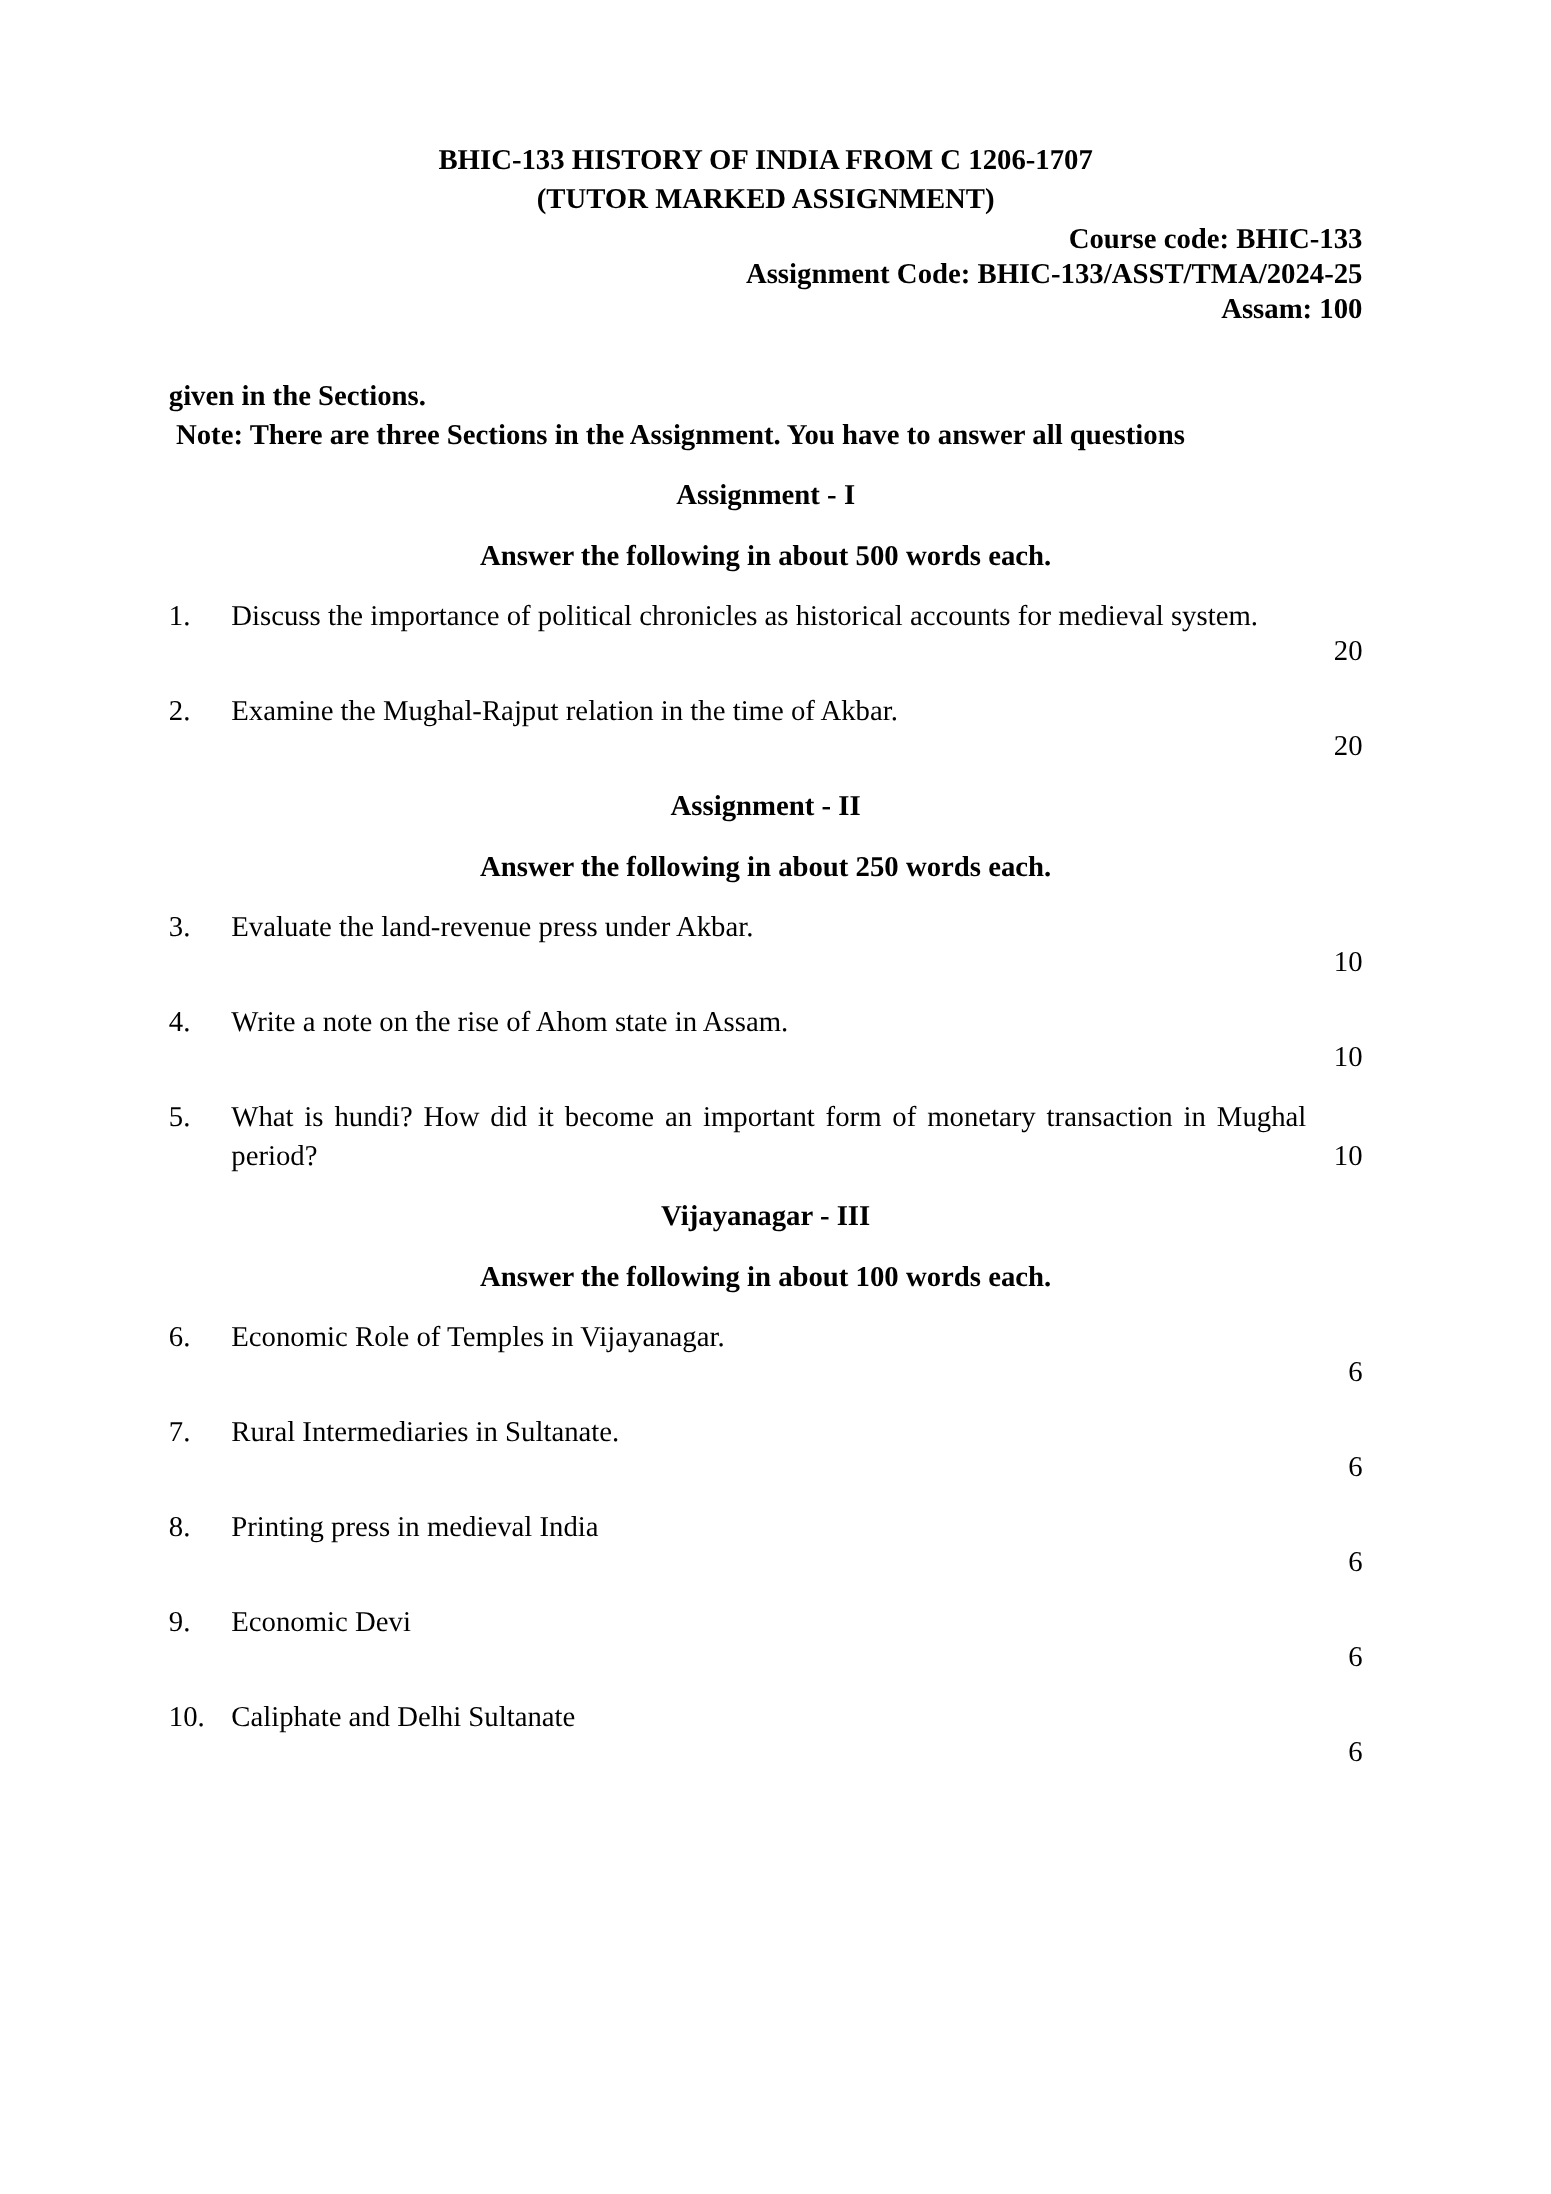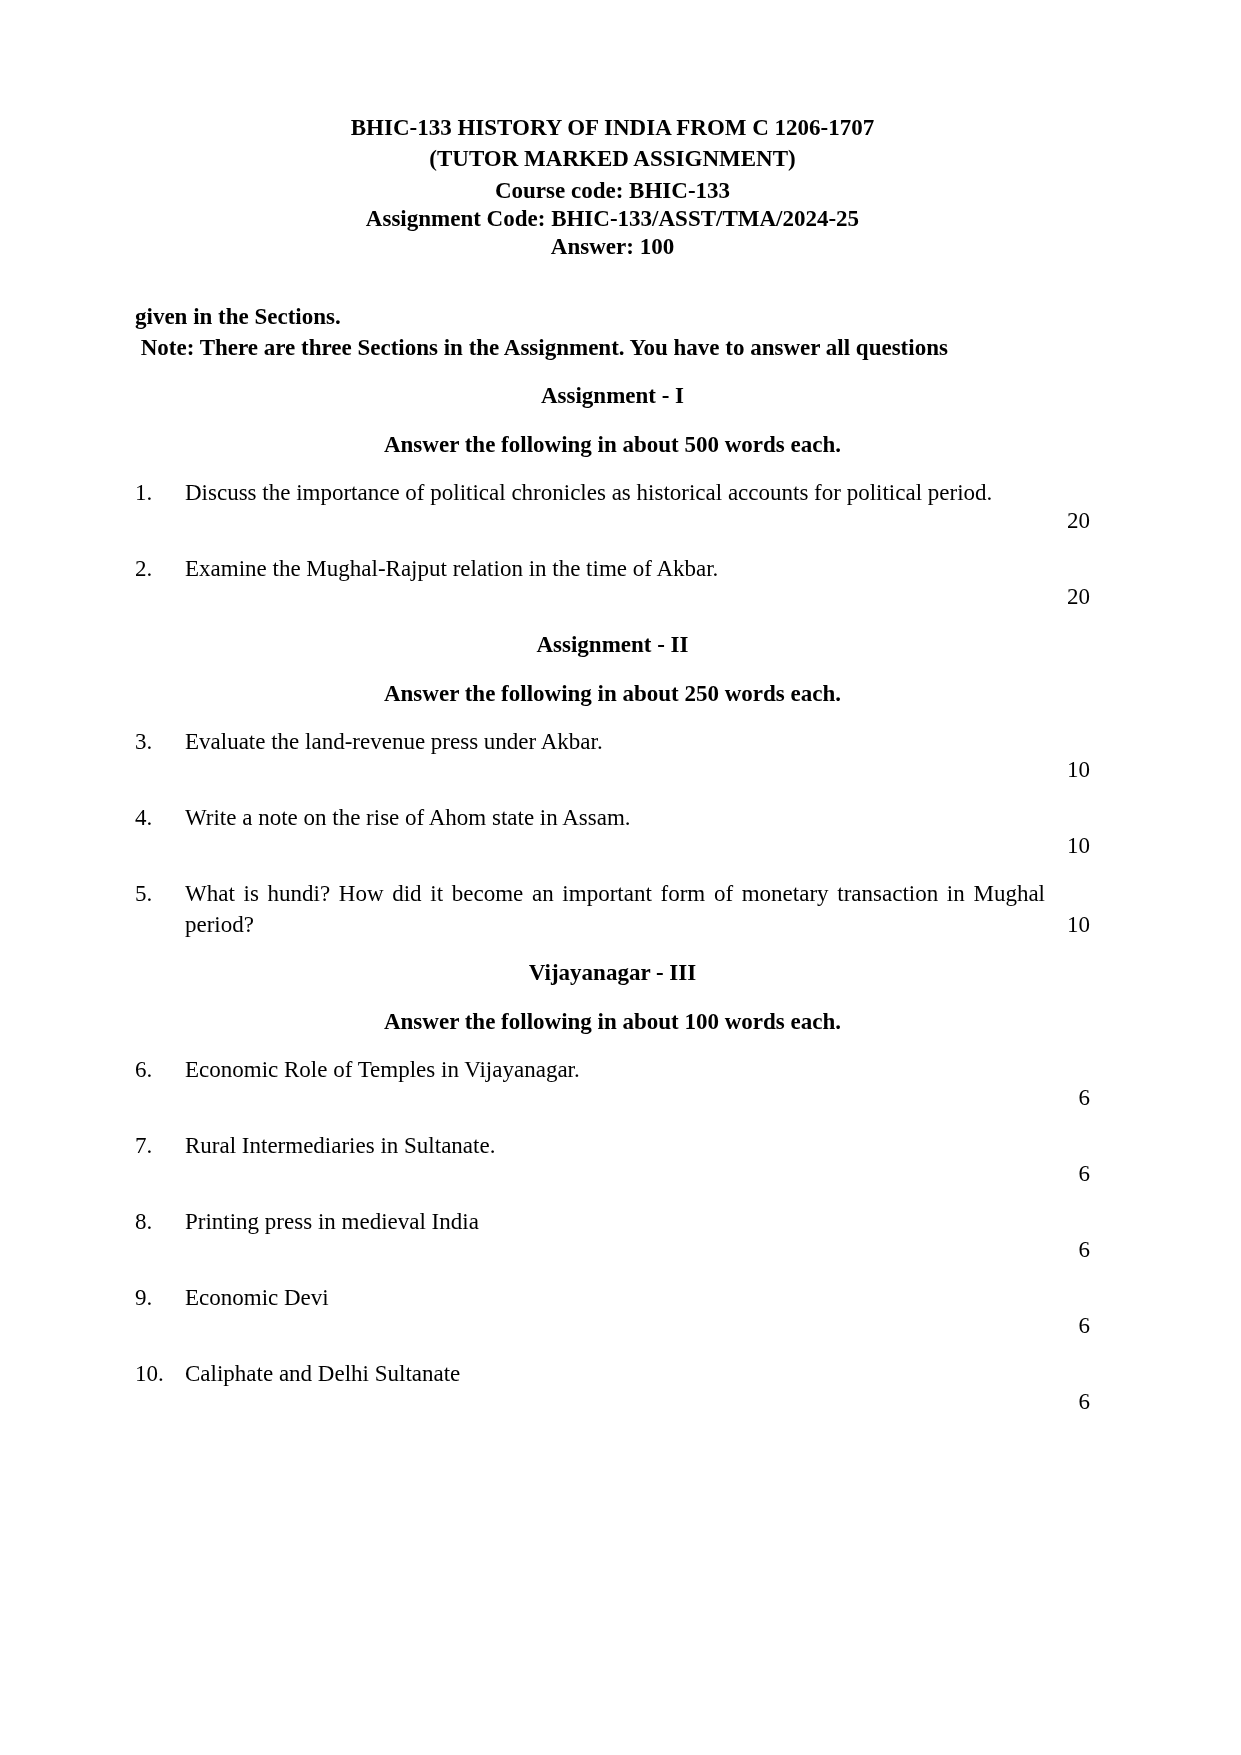--- a/index.html
+++ b/index.html
@@ -19,21 +19,21 @@
     box-sizing: border-box;
     padding: 112px 151px 0 135px;
     overflow: hidden;
   }
   .doc-title {
     text-align: center;
     font-weight: bold;
     margin: 0;
   }
   .meta-block {
-    text-align: center;
+    text-align: right;
     font-weight: bold;
     line-height: 28px;
     margin: 3px 0 0 0;
   }
   .note {
     font-weight: bold;
     margin: 40px 0 0 0;
   }
   .note .note-line {
     white-space: pre-wrap;
@@ -81,34 +81,34 @@
 <body>
 
 <div class="page">
 
   <div class="doc-title">BHIC-133 HISTORY OF INDIA FROM C 1206-1707</div>
   <div class="doc-title">(TUTOR MARKED ASSIGNMENT)</div>
 
   <div class="meta-block">
     <div>Course code: BHIC-133</div>
     <div>Assignment Code: BHIC-133/ASST/TMA/2024-25</div>
-    <div>Answer: 100</div>
+    <div>Assam: 100</div>
   </div>
 
   <div class="note">
     <div class="note-line">given in the Sections.</div>
     <div class="note-line"> Note: There are three Sections in the Assignment. You have to answer all questions</div>
   </div>
 
   <div class="section-heading">Assignment - I</div>
   <div class="instruction">Answer the following in about 500 words each.</div>
 
   <div class="question-row">
     <div class="q-num">1.</div>
-    <div class="q-text">Discuss the importance of political chronicles as historical accounts for political period.</div>
+    <div class="q-text">Discuss the importance of political chronicles as historical accounts for medieval system.</div>
     <div class="q-marks">20</div>
   </div>
   <div class="question-row">
     <div class="q-num">2.</div>
     <div class="q-text">Examine the Mughal-Rajput relation in the time of Akbar.</div>
     <div class="q-marks">20</div>
   </div>
 
   <div class="section-heading">Assignment - II</div>
   <div class="instruction">Answer the following in about 250 words each.</div>

